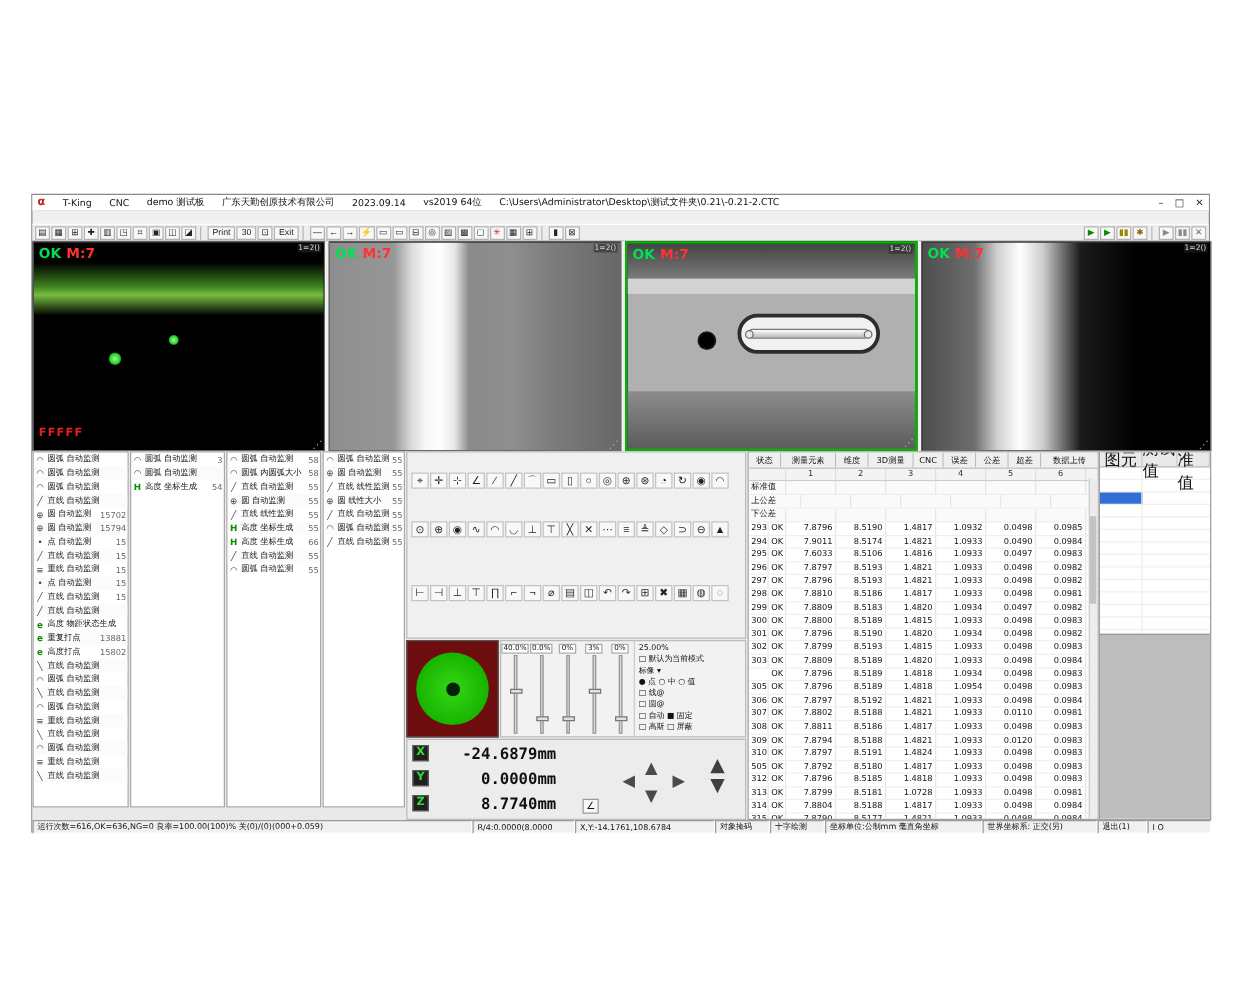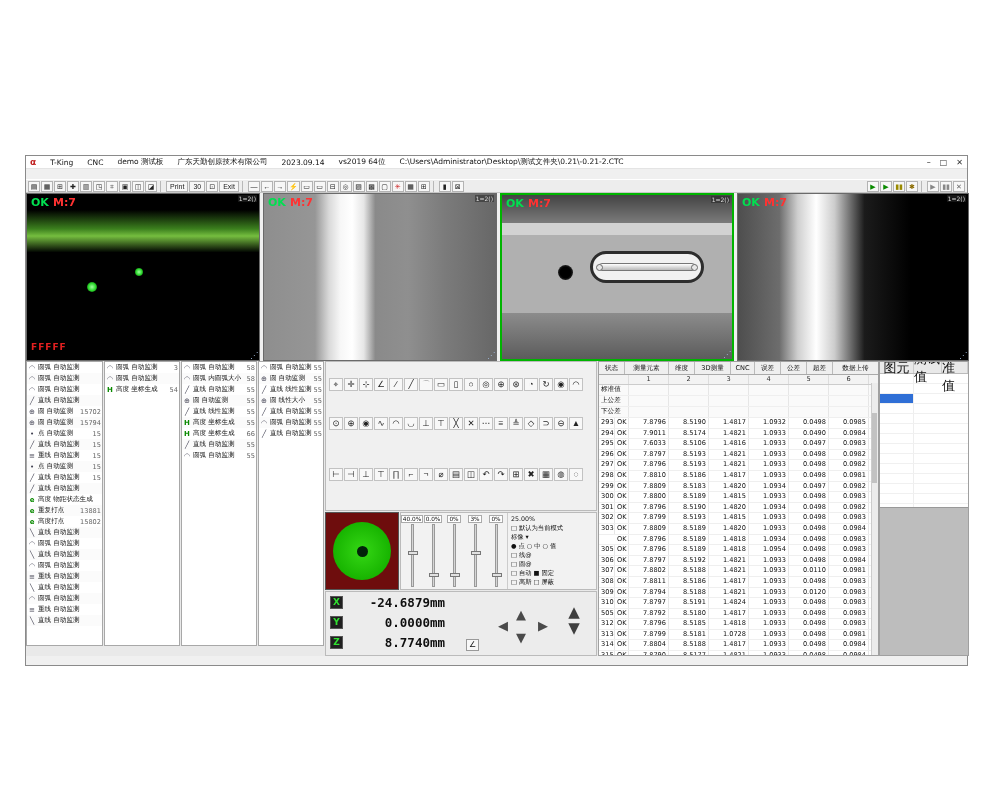--- a/index.html
+++ b/index.html
@@ -678,21 +678,21 @@
             <div class="trow fixed">
               <div class="tc l" style="width: 30px;">标准值</div>
               <div class="tc" style="width: 40px;"></div>
               <div class="tc" style="width: 40px;"></div>
               <div class="tc" style="width: 40px;"></div>
               <div class="tc" style="width: 40px;"></div>
               <div class="tc" style="width: 40px;"></div>
               <div class="tc" style="width: 40px;"></div>
             </div>
             <div class="trow fixed">
-              <div class="tc l" style="width: 30px;">上公差</div>
+              <div class="tc l" style="width: 42px;">上公差</div>
               <div class="tc" style="width: 40px;"></div>
               <div class="tc" style="width: 40px;"></div>
               <div class="tc" style="width: 40px;"></div>
               <div class="tc" style="width: 40px;"></div>
               <div class="tc" style="width: 40px;"></div>
               <div class="tc" style="width: 40px;"></div>
             </div>
             <div class="trow fixed">
               <div class="tc l" style="width: 30px;">下公差</div>
               <div class="tc" style="width: 40px;"></div>
@@ -986,15 +986,26 @@
             </div>
             <div class="srow">
               <div class="sc1"></div>
             </div>
           </div>
         <div class="sgray"></div>
       </div>
 
     </div>
 
+    <div class="statusbar" id="statusbar">
+        <div class="seg">运行次数=616,OK=636,NG=0 良率=100.00(100)% 关(0)/(0)(000+0.059)</div>
+        <div class="seg">R/4:0.0000(8.0000</div>
+        <div class="seg">X,Y:-14.1761,108.6784</div>
+        <div class="seg">对象掩码</div>
+        <div class="seg">十字绘测</div>
+        <div class="seg">坐标单位:公制mm 毫直角坐标</div>
+        <div class="seg">世界坐标系: 正交(另)</div>
+        <div class="seg">退出(1)</div>
+        <div class="seg">I O</div>
+      </div>
 
   </div>
 </div>
 
 </body></html>

